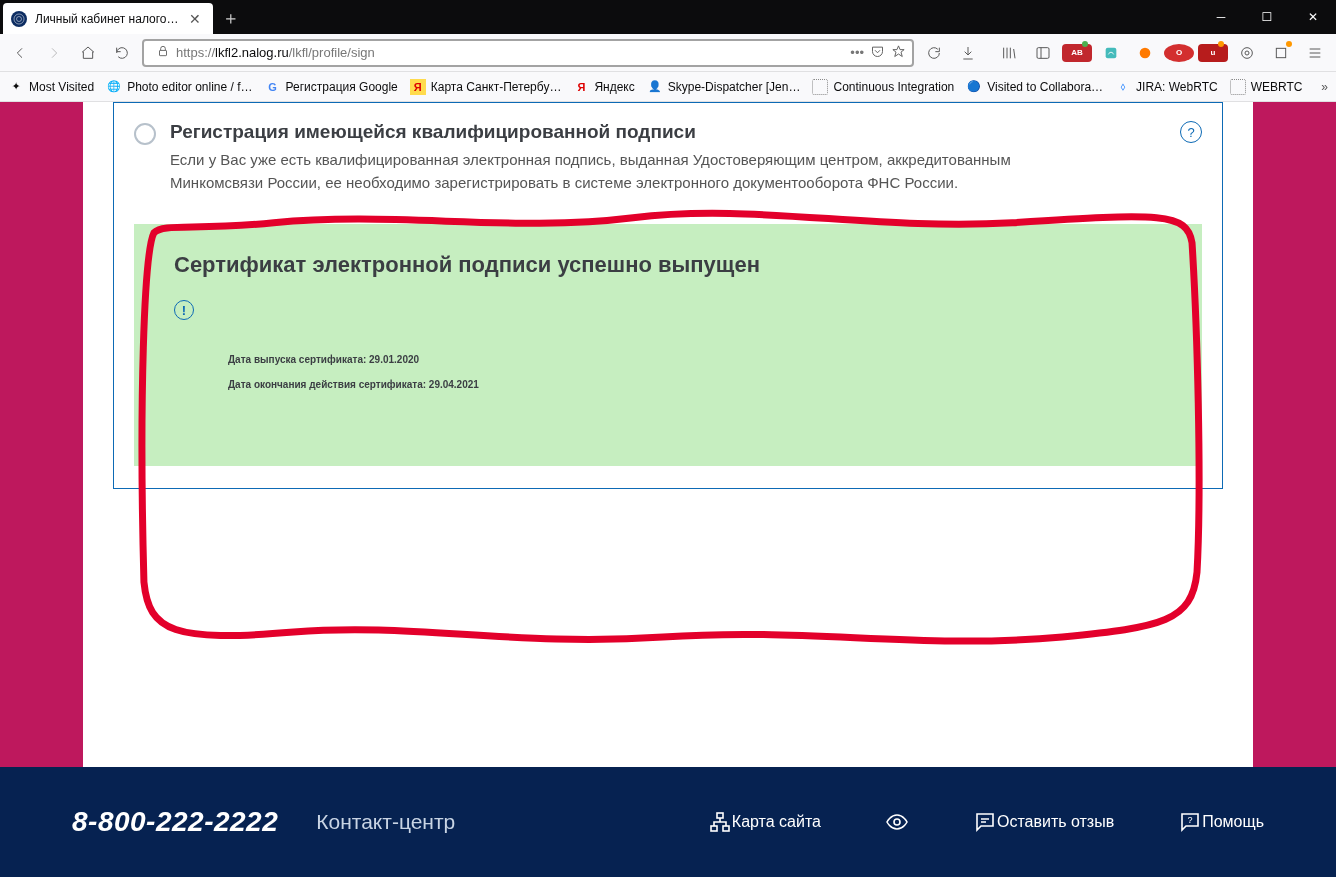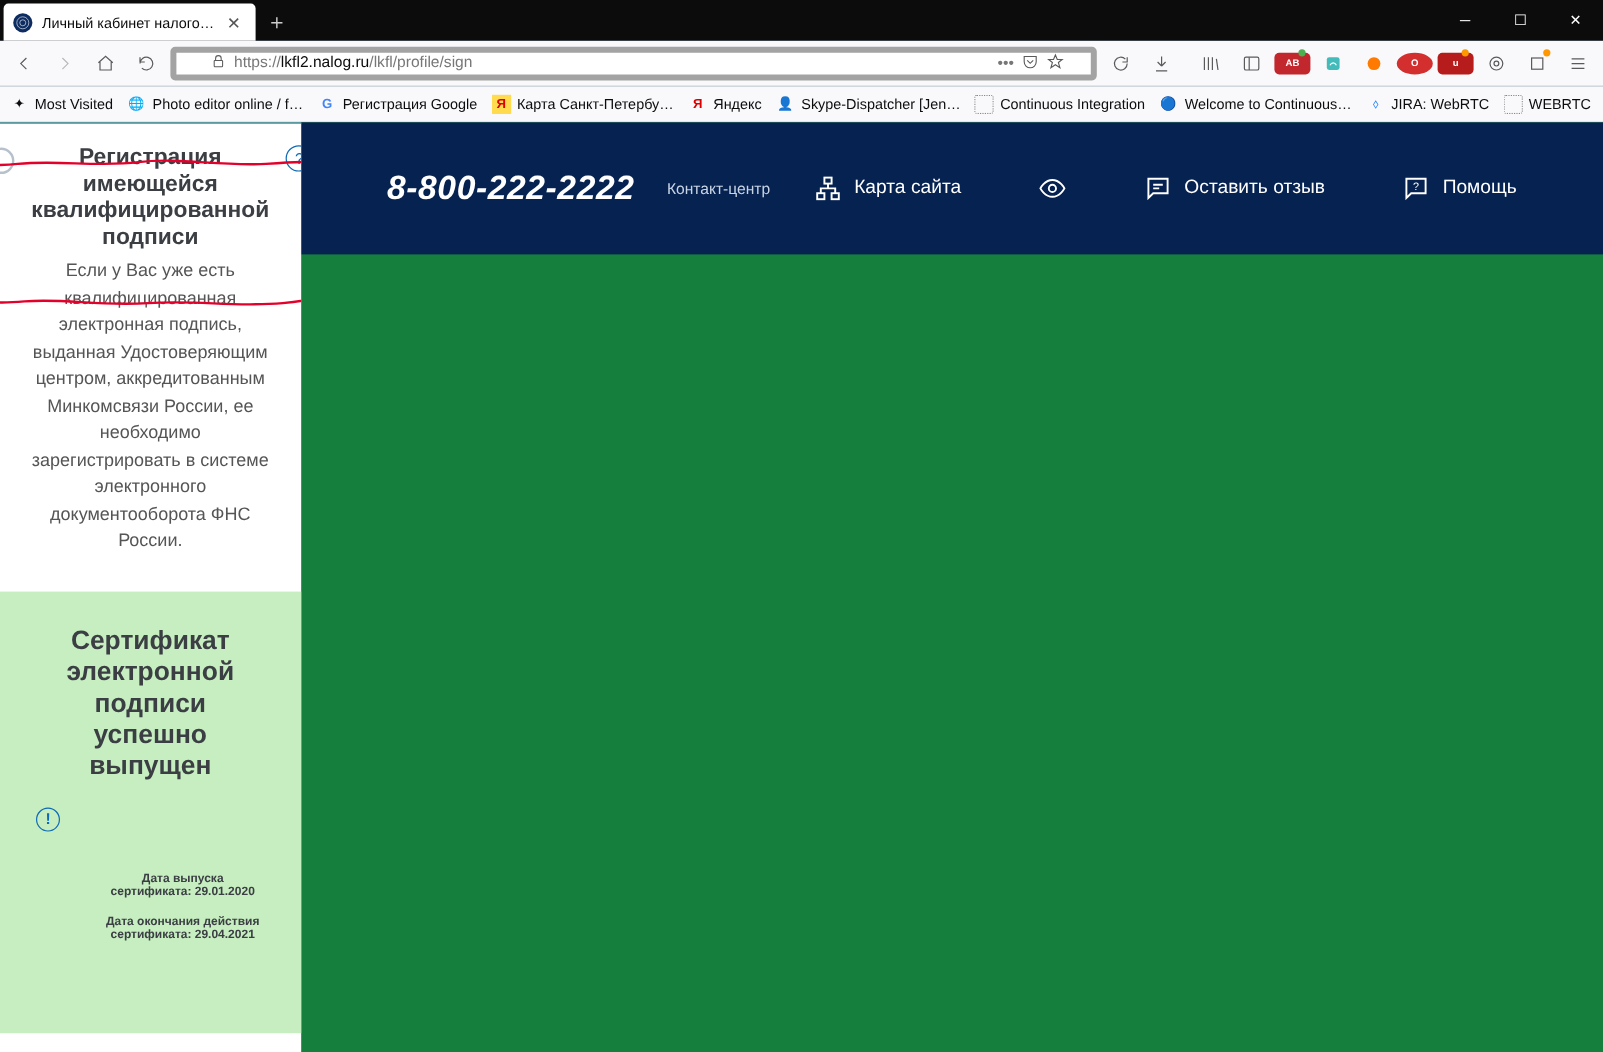--- a/index.html
+++ b/index.html
@@ -14,41 +14,41 @@
   .tab .tab-title{font-size:12px;white-space:nowrap;overflow:hidden;text-overflow:ellipsis;max-width:150px;}
   .tab .tab-close{margin-left:auto;color:#555;font-size:14px;padding:0 4px;cursor:pointer;}
   .newtab{width:28px;height:28px;display:flex;align-items:center;justify-content:center;color:#ccc;font-size:18px;margin-left:4px;margin-bottom:2px;}
   .winctrl{margin-left:auto;display:flex;height:34px;}
   .winctrl div{width:46px;display:flex;align-items:center;justify-content:center;color:#fff;font-size:12px;}
 
   
   .navbar{height:38px;background:#f9f9fb;border-bottom:1px solid #e0e0e2;display:flex;align-items:center;padding:0 6px;gap:6px;}
   .iconbtn{width:28px;height:28px;display:flex;align-items:center;justify-content:center;color:#5a5a5a;border-radius:4px;}
   .iconbtn svg{width:16px;height:16px;stroke:#5a5a5a;stroke-width:1.5;fill:none;}
-  .addr{flex:1;height:28px;border:5px solid #a3a3a3;border-radius:4px;background:#fff;display:flex;padding:0 22px;gap:6px;font-size:13px;color:#777;}
+  .addr{flex:1;height:28px;border:2px solid #a3a3a3;border-radius:4px;background:#fff;display:flex;align-items:center;padding:0 6px;gap:6px;font-size:13px;color:#777;}
   .addr .secure svg{width:14px;height:14px;stroke:#5a5a5a;stroke-width:1.5;fill:none;}
   .addr .url{flex:1;white-space:nowrap;overflow:hidden;}
   .addr .url .domain{color:#0c0c0d;}
   .addr-actions{display:flex;gap:6px;align-items:center;}
   .addr-actions svg{width:15px;height:15px;stroke:#5a5a5a;stroke-width:1.5;fill:none;}
   .toolbar-right{display:flex;gap:4px;align-items:center;padding-left:6px;}
   .toolbar-right .iconbtn{width:30px;}
   .ext-badge{position:relative;}
   .ext-badge .dot{position:absolute;top:2px;right:4px;width:6px;height:6px;border-radius:50%;}
   .ad-icon{width:41px;height:18px;border-radius:4px;display:flex;align-items:center;justify-content:center;font-size:8px;color:#fff;font-weight:bold;}
 
   
   .bmbar{height:30px;background:#f9f9fb;border-bottom:1px solid #e0e0e2;display:flex;align-items:center;padding:0 8px;gap:12px;font-size:12px;color:#0c0c0d;overflow:hidden;}
   .bm{display:flex;align-items:center;gap:5px;white-space:nowrap;cursor:pointer;}
   .bm .bm-ico{width:16px;height:16px;display:flex;align-items:center;justify-content:center;font-size:11px;}
   .bm .bm-ico.box{border:1px dotted #888;border-radius:2px;}
   .bmbar .chev{margin-left:auto;color:#555;}
 
   
-  .pageframe{height:calc(877px - 34px - 38px - 30px);background:#15803d;display:flex;flex-direction:row;text-align:center;}
+  .pageframe{height:calc(877px - 34px - 38px - 30px);background:#be185d;display:flex;flex-direction:column;}
   .pagescroll{flex:1;overflow:hidden;display:flex;justify-content:center;}
   .content{width:1170px;background:#fff;padding:0 30px 36px;position:relative;}
   .card{border:1px solid #0d6ab5;padding:18px 20px 22px;}
 
   
   .opt{display:flex;gap:14px;}
   .radio{width:22px;height:22px;border:2px solid #b7c1cb;border-radius:50%;flex:0 0 22px;margin-top:2px;}
   .opt h3{font-size:19px;font-weight:700;color:#3b3e43;margin-bottom:6px;}
   .opt p{font-size:15px;color:#555;line-height:1.5;max-width:920px;}
   .help-circ{width:22px;height:22px;border:1.5px solid #0d6ab5;border-radius:50%;color:#0d6ab5;display:flex;align-items:center;justify-content:center;font-size:13px;margin-left:auto;flex:0 0 22px;}
@@ -62,23 +62,23 @@
   .dates div{margin-bottom:14px;}
   .links{display:flex;gap:32px;}
   .links a{color:#0d6ab5;font-size:18px;text-decoration:none;}
 
   
   .annotation{position:absolute;inset:0;pointer-events:none;}
 
   
   .footer{height:110px;background:#062251;color:#fff;display:flex;align-items:center;padding:0 72px;gap:18px;}
   .footer .phone{font-size:28px;font-weight:600;font-style:italic;letter-spacing:.5px;}
-  .footer .cc{font-size:13px;color:#c8d4e4;margin-left:9px;}
+  .footer .cc{font-size:21px;color:#c8d4e4;margin-left:20px;}
   .footer .spacer{flex:1;}
-  .footer .flink{display:flex;align-items:center;gap:10px;font-size:16px;color:#fff;cursor:pointer;}
+  .footer .flink{display:flex;align-items:center;gap:0;font-size:16px;color:#fff;cursor:pointer;}
   .footer .flink svg{width:24px;height:24px;stroke:#fff;stroke-width:1.6;fill:none;}
   .footer .gap{width:28px;}
 </style>
 </head>
 <body>
 
 <div class="titlebar">
   <div class="tabstrip">
     <div class="tab">
       <span class="favicon">
@@ -233,21 +233,21 @@
   <div class="bm">
       <span class="bm-ico">👤</span>
       <span>Skype-Dispatcher [Jen…</span>
     </div>
   <div class="bm">
       <span class="bm-ico box"></span>
       <span>Continuous Integration</span>
     </div>
   <div class="bm">
       <span class="bm-ico">🔵</span>
-      <span>Welcome to Continuous…</span>
+      <span>Visited to Collabora…</span>
     </div>
   <div class="bm">
       <span class="bm-ico" style="color:#2684ff">⬨</span>
       <span>JIRA: WebRTC</span>
     </div>
   <div class="bm">
       <span class="bm-ico box"></span>
       <span>WEBRTC</span>
     </div>
   <span class="chev">»</span>

